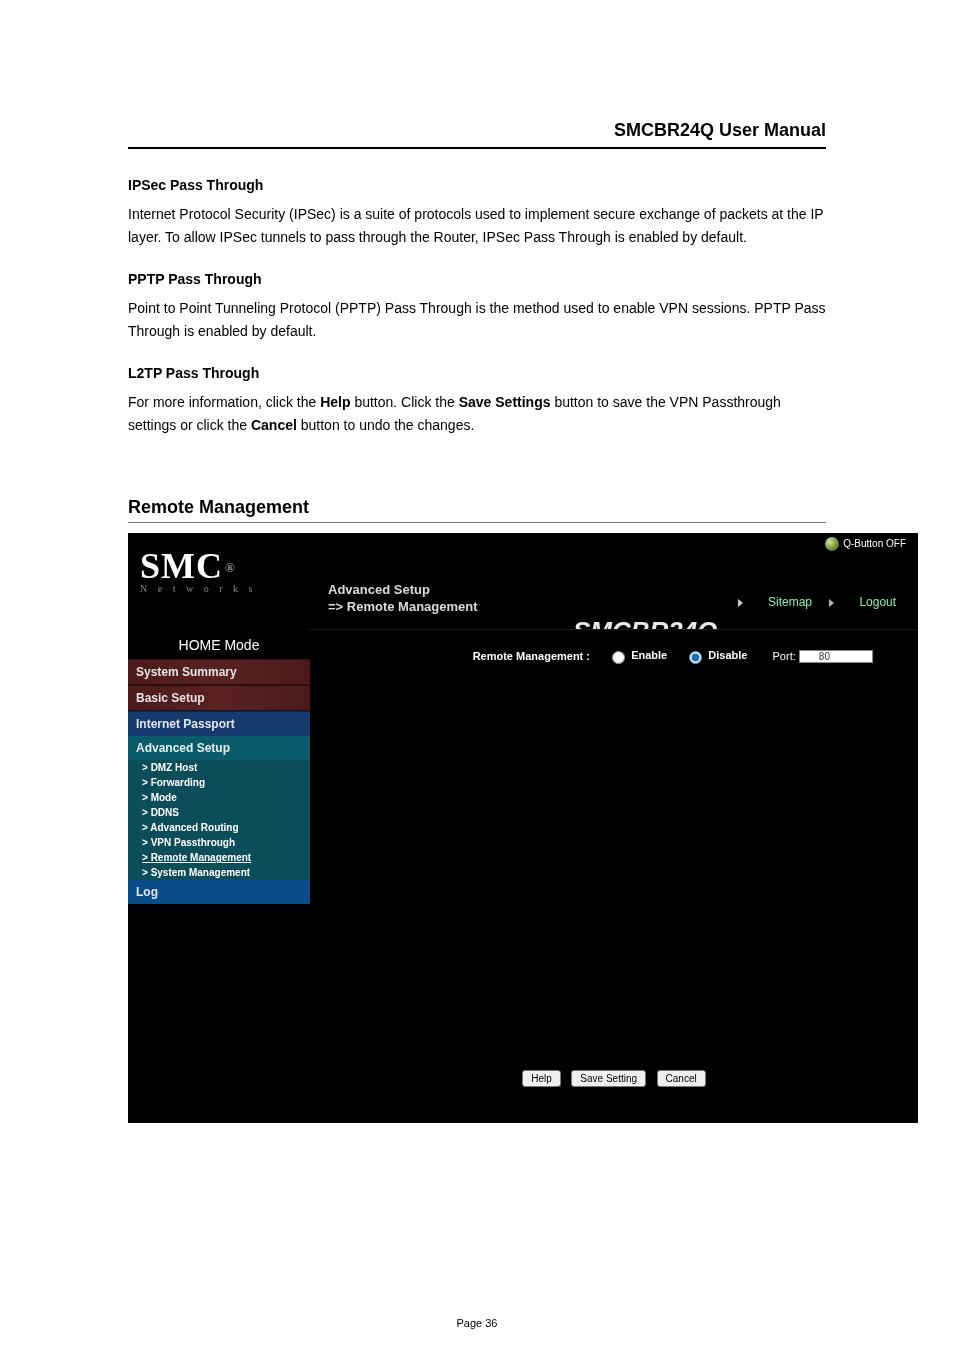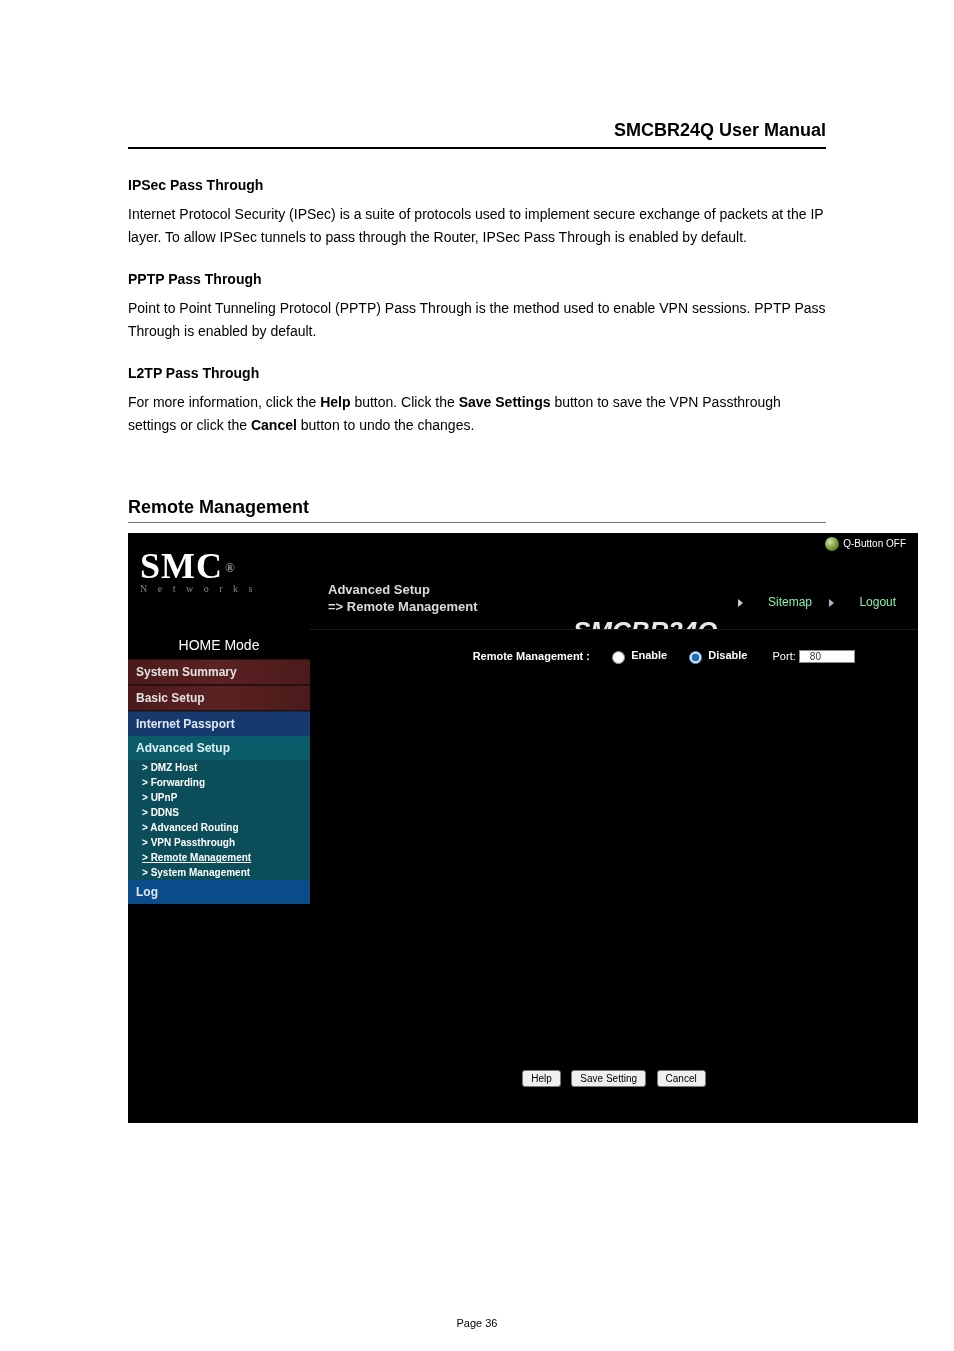--- a/index.html
+++ b/index.html
@@ -243,21 +243,21 @@
     vertical-align: middle;
     accent-color: #1e6fb8;
   }
   .port-lbl { margin-left: 22px; font-weight: normal; vertical-align: middle; }
   .port-input {
     width: 34px;
     font-size: 10px;
     background: #fff;
     border: 1px solid #888;
     color: #333;
-    padding: 0 10px;
+    padding: 0 19px;
     vertical-align: middle;
   }
   .btn-row {
     position: absolute;
     bottom: 36px;
     left: 0;
     right: 0;
     text-align: center;
   }
   .ui-btn {
@@ -326,21 +326,21 @@
 
     <div class="sidebar">
       <div class="nav-home">HOME Mode</div>
       <div class="nav-row nav-dark">System Summary</div>
       <div class="nav-row nav-dark">Basic Setup</div>
       <div class="nav-row nav-blue">Internet Passport</div>
       <div class="nav-row nav-teal">Advanced Setup</div>
       <div class="subitems">
         <div class="subitem">&gt; <span>DMZ Host</span></div>
         <div class="subitem">&gt; <span>Forwarding</span></div>
-        <div class="subitem">&gt; <span>UPnP</span></div>
+        <div class="subitem">&gt; <span>Mode</span></div>
         <div class="subitem">&gt; <span>DDNS</span></div>
         <div class="subitem">&gt; <span>Advanced Routing</span></div>
         <div class="subitem">&gt; <span>VPN Passthrough</span></div>
         <div class="subitem selected">&gt; <span>Remote Management</span></div>
         <div class="subitem">&gt; <span>System Management</span></div>
       </div>
       <div class="nav-log">Log</div>
     </div>
 
     <div class="main">

